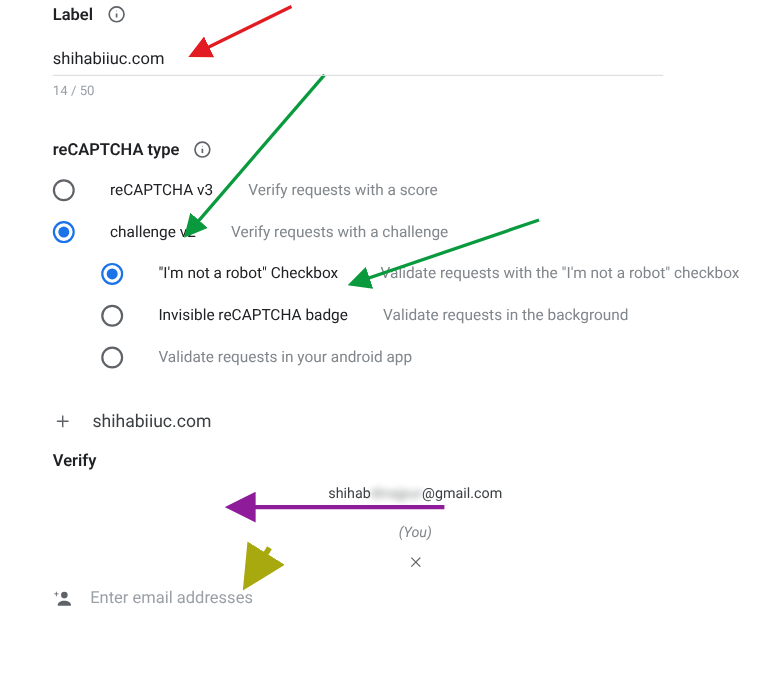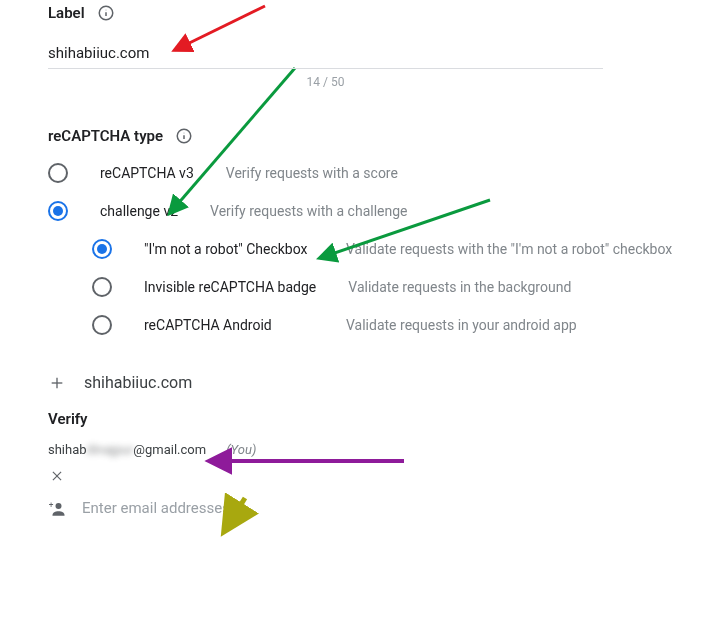--- a/index.html
+++ b/index.html
@@ -38,21 +38,21 @@
     padding: 4px 0 6px;
     width: 555px;
     outline: none;
     background: transparent;
     font-family: inherit;
   }
   .text-input::placeholder { color: #9aa0a6; }
   .char-counter {
     font-size: 12px;
     color: #9aa0a6;
-    text-align: center;
+    text-align: left;
     width: 555px;
     margin-top: 6px;
   }
   .section { margin-top: 38px; }
   .radio-row {
     display: flex;
     align-items: center;
     gap: 32px;
     margin-bottom: 18px;
   }
@@ -93,20 +93,21 @@
     justify-content: center;
     cursor: pointer;
   }
   .owner-row {
     display: flex;
     align-items: center;
     gap: 20px;
     font-size: 13px;
     color: #3c4043;
     margin-bottom: 12px;
+    flex-direction: column;
   }
   .owner-you { font-style: italic; color: #80868b; }
   .blur {
     filter: blur(3px);
     opacity: .6;
   }
   .enter-row {
     display: flex;
     align-items: center;
     gap: 16px;
@@ -186,21 +187,20 @@
     <span class="radio-label">"I'm not a robot" Checkbox</span>
     <span class="radio-desc">Validate requests with the "I'm not a robot" checkbox</span>
   </div>
   <div class="radio-row sub">
     <span class="radio"></span>
     <span class="radio-label">Invisible reCAPTCHA badge</span>
     <span class="radio-desc">Validate requests in the background</span>
   </div>
   <div class="radio-row sub">
     <span class="radio"></span>
-    <span class="radio-label">reCAPTCHA Android</span>
     <span class="radio-desc">Validate requests in your android app</span>
   </div>
 </div>
 
 <div class="section">
   <div class="domain-row">
     <span class="plus-icon">
       <svg width="16" height="16" viewBox="0 0 24 24" stroke="currentColor" stroke-width="2">
           <line x1="12" y1="4" x2="12" y2="20"></line>
           <line x1="4" y1="12" x2="20" y2="12"></line>

